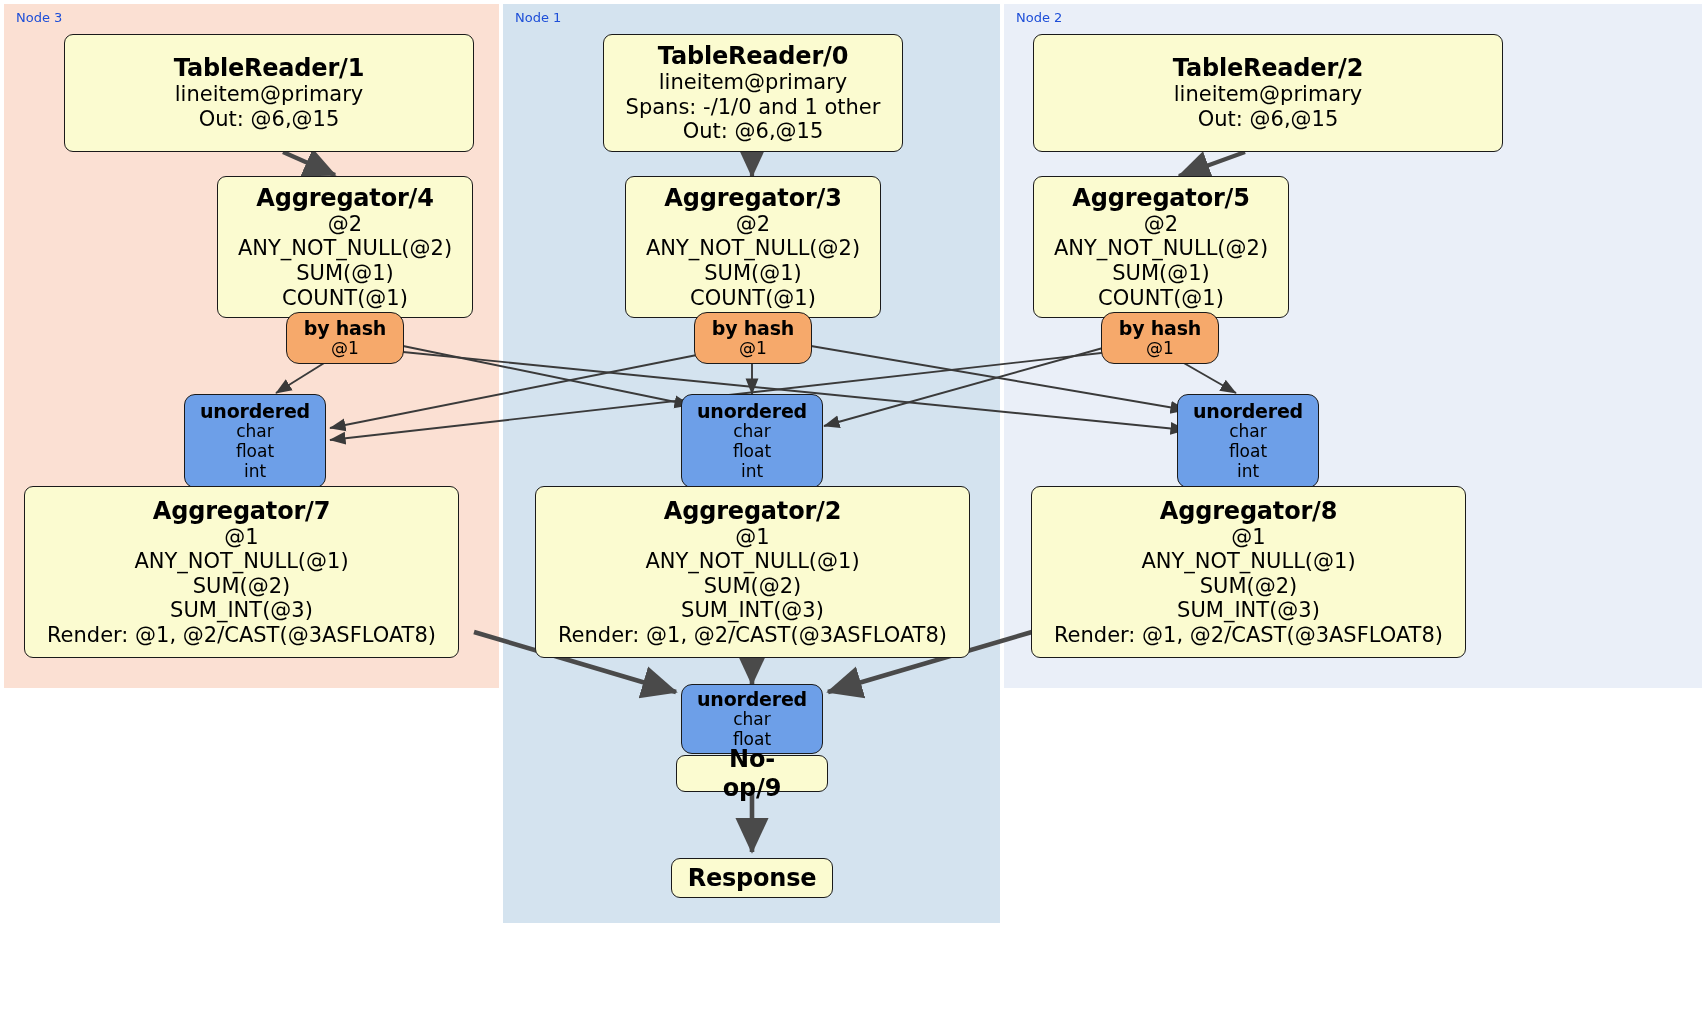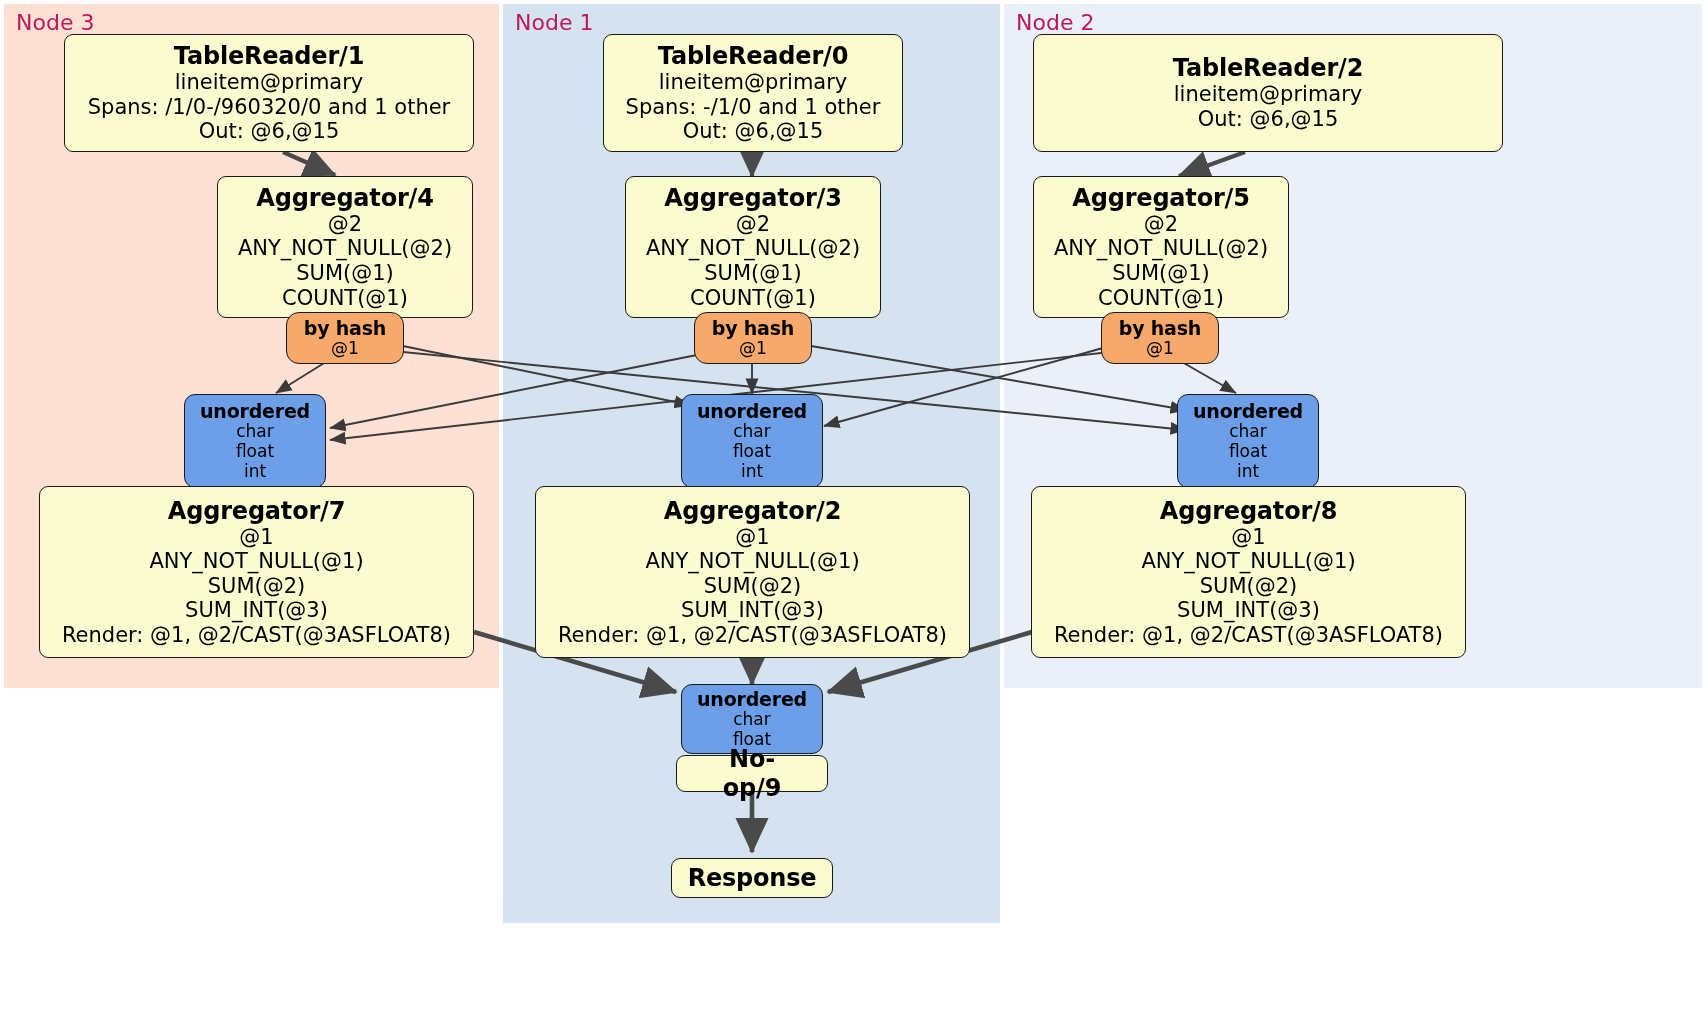--- a/index.html
+++ b/index.html
@@ -20,22 +20,22 @@
 
   
   .node-panel {
     position: absolute;
     box-sizing: border-box;
   }
   .node-panel .node-label {
     position: absolute;
     top: 6px;
     left: 12px;
-    font-size: 22px;
-    color: #be185d;
+    font-size: 13px;
+    color: #1d4ed8;
     font-family: "DejaVu Sans", sans-serif;
     white-space: nowrap;
   }
 
   
   #edges {
     position: absolute;
     top: 0;
     left: 0;
     width: 1706px;
@@ -136,21 +136,20 @@
       <path d="M474,632 L676,692"></path>
       <path d="M752,658 L752,684"></path>
       <path d="M1032,632 L828,692"></path>
       <path d="M752,792 L752,852"></path>
     </g>
   </svg>
 
   <div class="box proc" style="left:64px; top:34px; width:410px; height:118px;">
     <div class="title">TableReader/1</div>
     <div class="detail">lineitem@primary</div>
-    <div class="detail">Spans: /1/0-/960320/0 and 1 other</div>
     <div class="detail">Out: @6,@15</div>
   </div>
 
   <div class="box proc" style="left:603px; top:34px; width:300px; height:118px;">
     <div class="title">TableReader/0</div>
     <div class="detail">lineitem@primary</div>
     <div class="detail">Spans: -/1/0 and 1 other</div>
     <div class="detail">Out: @6,@15</div>
   </div>
 
@@ -213,21 +212,21 @@
     <div class="detail">int</div>
   </div>
 
   <div class="box receiver" style="left:1177px; top:394px; width:142px; height:94px;">
     <div class="title">unordered</div>
     <div class="detail">char</div>
     <div class="detail">float</div>
     <div class="detail">int</div>
   </div>
 
-  <div class="box proc" style="left:39px; top:486px; width:435px; height:172px;">
+  <div class="box proc" style="left:24px; top:486px; width:435px; height:172px;">
     <div class="title">Aggregator/7</div>
     <div class="detail">@1</div>
     <div class="detail">ANY_NOT_NULL(@1)</div>
     <div class="detail">SUM(@2)</div>
     <div class="detail">SUM_INT(@3)</div>
     <div class="detail">Render: @1, @2/CAST(@3ASFLOAT8)</div>
   </div>
 
   <div class="box proc" style="left:535px; top:486px; width:435px; height:172px;">
     <div class="title">Aggregator/2</div>

